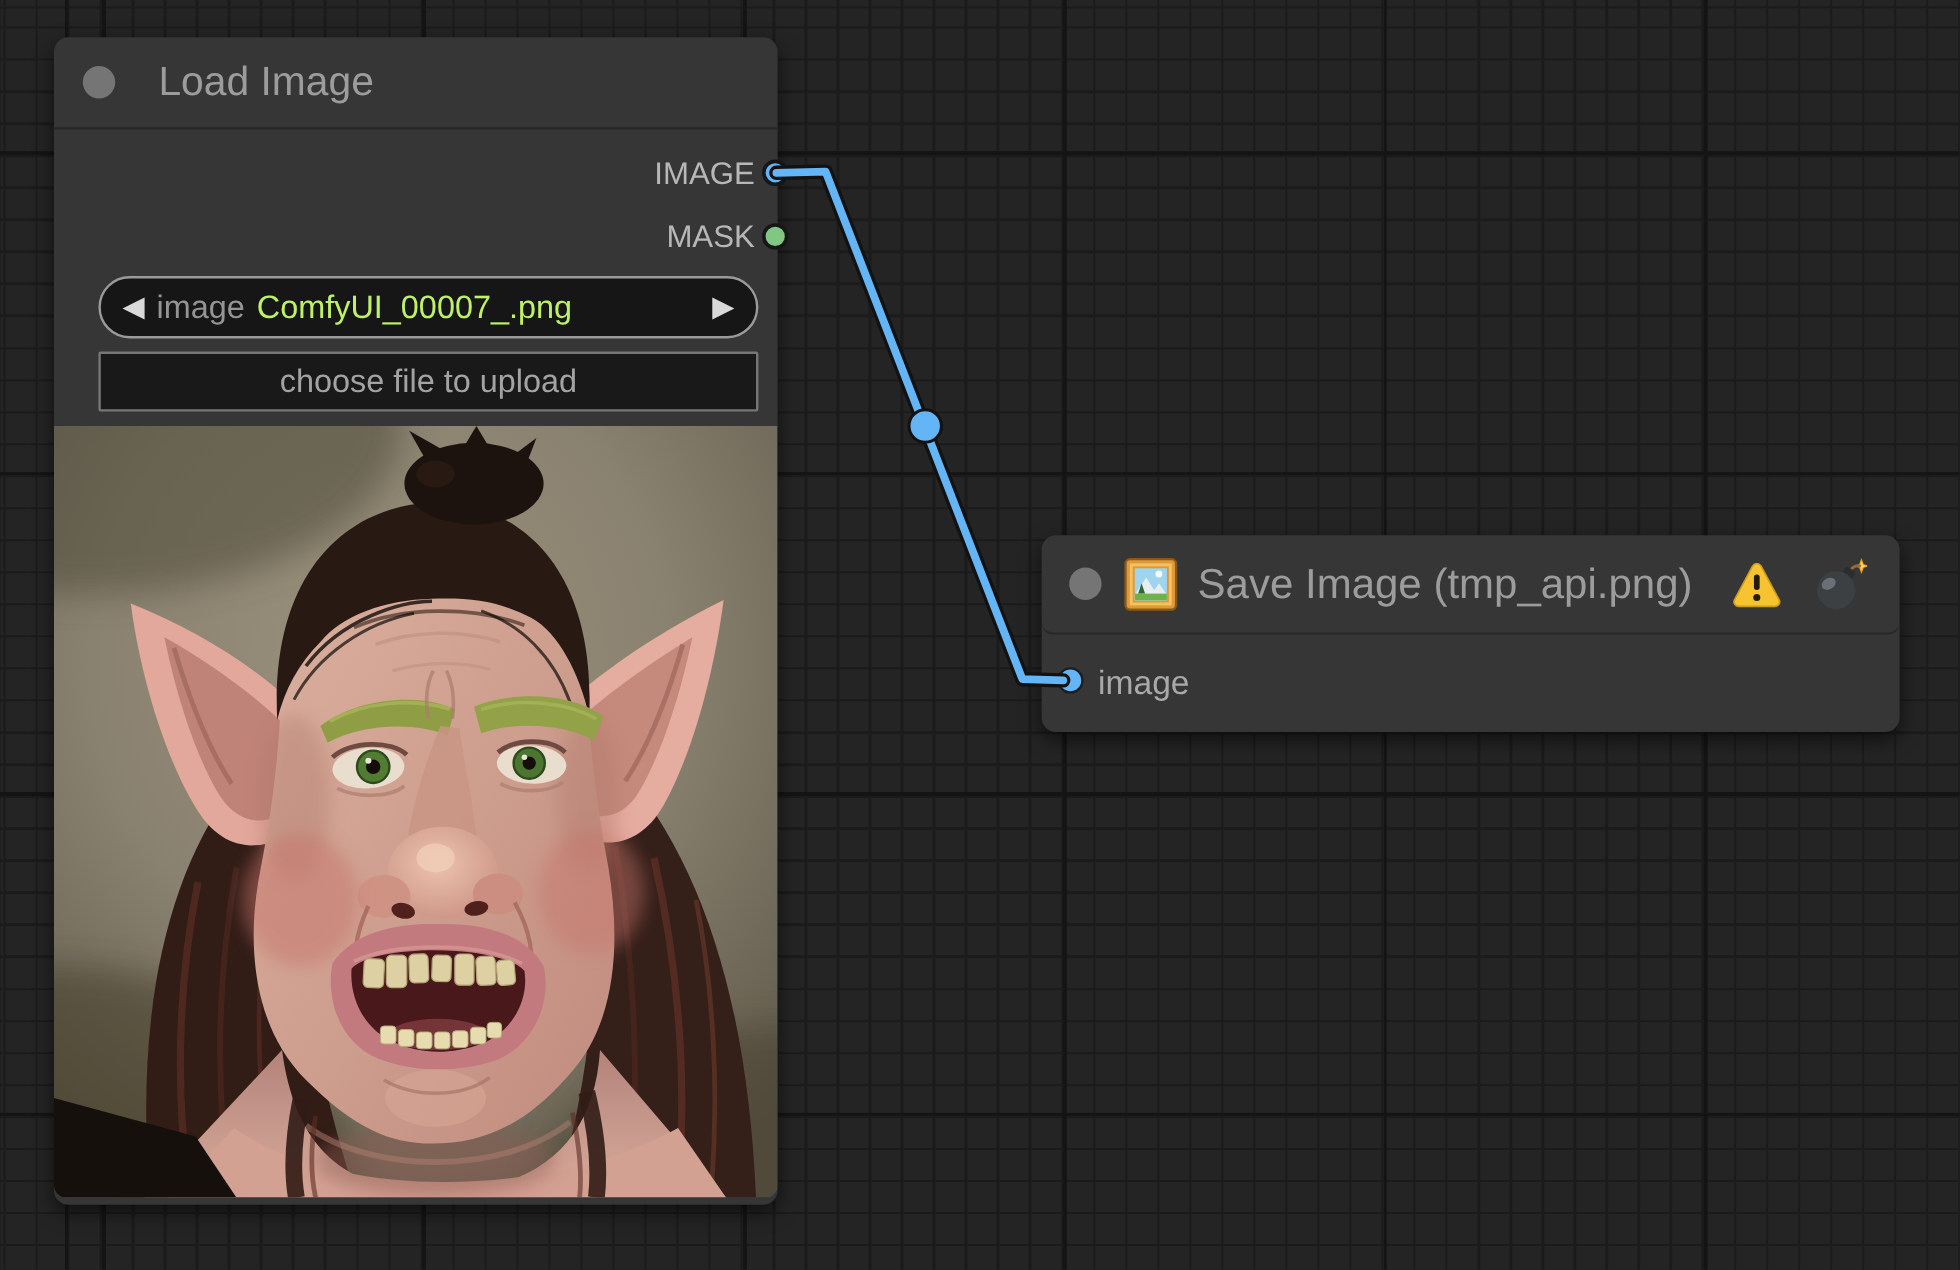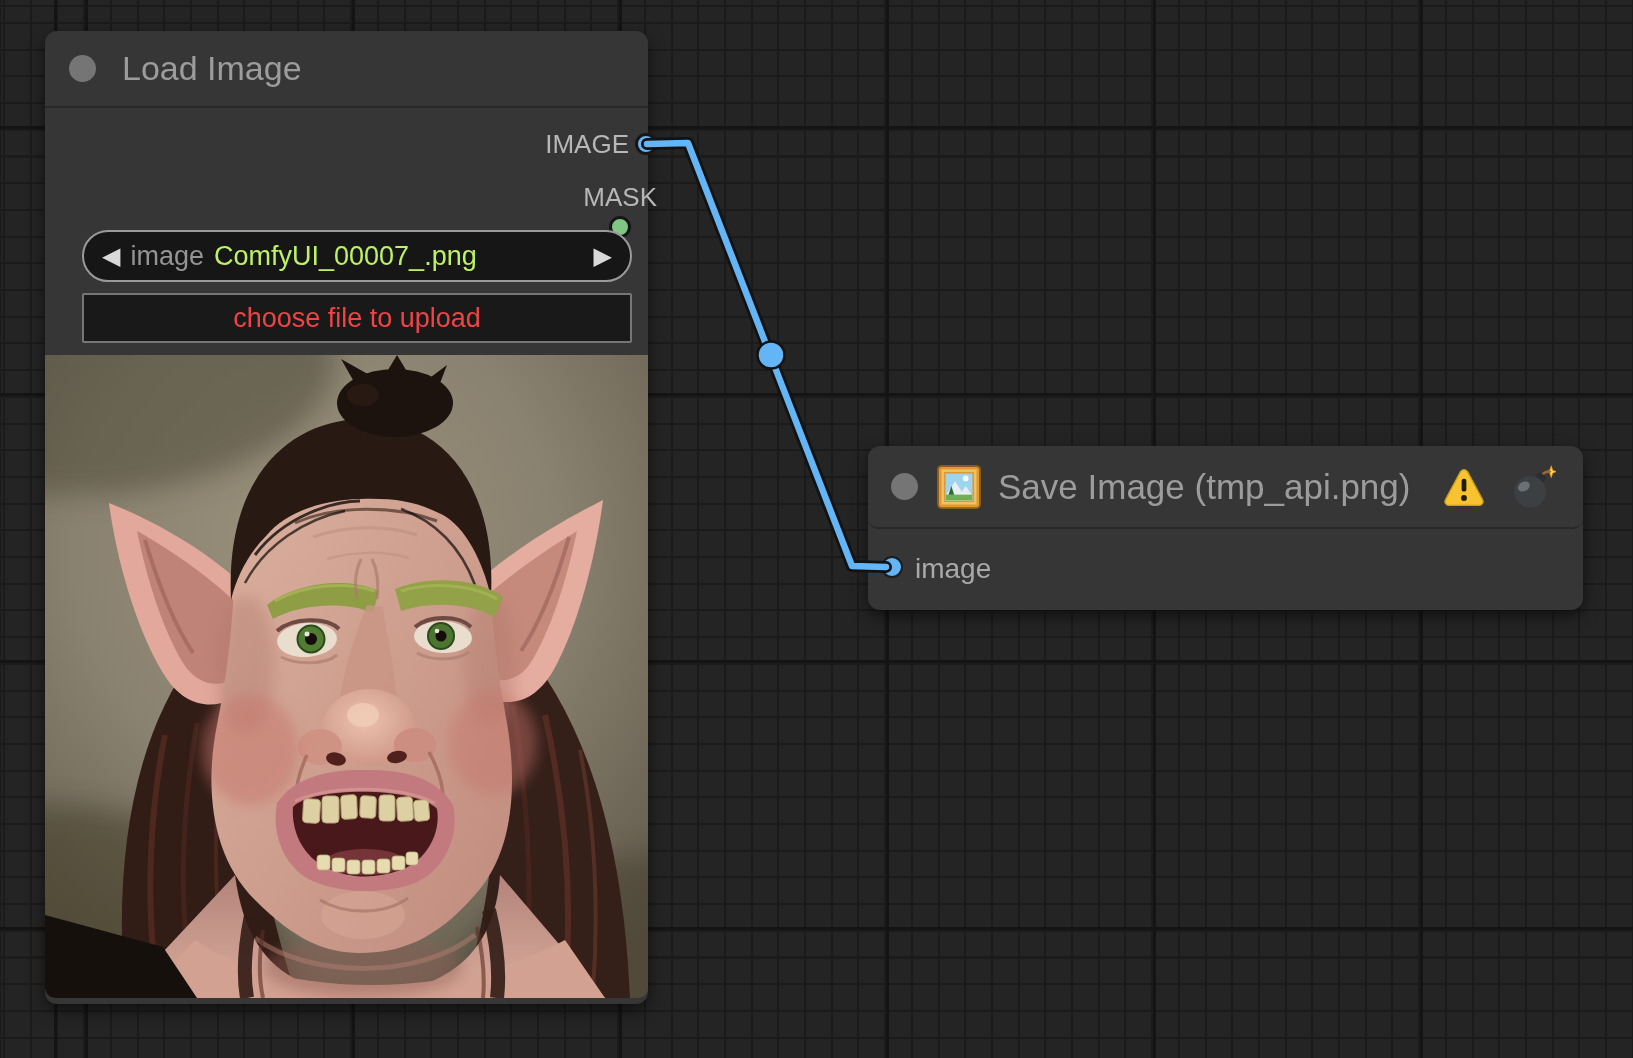--- a/index.html
+++ b/index.html
@@ -17,40 +17,40 @@
   .node{
     position:absolute;background:#363636;border-radius:12px;
     box-shadow:0 6px 16px rgba(0,0,0,.55);
   }
   .title-bar{display:flex;align-items:center;box-sizing:border-box;border-bottom:2px solid #282828;}
   .title-dot{border-radius:50%;background:#757575;flex:0 0 auto;}
   .title-text{color:#9c9c9c;white-space:nowrap;}
 
   
   .load-node{left:45px;top:31px;width:603px;height:973px;}
-  .load-node .title-bar{height:77px;padding-left:24px;gap:26px;}
+  .load-node .title-bar{height:77px;padding-left:24px;gap:36px;}
   .load-node .title-dot{width:27px;height:27px;}
   .load-node .title-text{font-size:34px;}
   .out-row{position:absolute;right:-9px;display:flex;align-items:center;gap:6px;height:26px;}
   .out-row .port-label{color:#b7b7b7;font-size:26px;line-height:26px;}
   .port-dot{width:16px;height:16px;border-radius:50%;border:3px solid #161616;flex:0 0 auto;}
   .row-image{top:100px;}
-  .row-mask{top:153px;flex-direction:column;}
+  .row-mask{top:153px;}
   .combo{
     position:absolute;left:37px;top:199px;width:550px;height:52px;box-sizing:border-box;
     background:#161616;border:2px solid #9a9a9a;border-radius:26px;
     display:flex;align-items:center;padding:0 18px;gap:10px;
   }
   .combo .arrow{color:#d9d9d9;font-size:24px;line-height:1;}
   .combo-label{color:#949494;font-size:27px;}
   .combo-value{color:#bef264;font-size:27px;white-space:nowrap;}
   .combo .spacer{flex:1;}
   .upload-btn{
     position:absolute;left:37px;top:262px;width:550px;height:50px;box-sizing:border-box;
-    background:#191919;border:2px solid #767676;color:#ef4444;font-size:27px;
+    background:#191919;border:2px solid #767676;color:#a3a3a3;font-size:27px;
     font-family:"Liberation Sans",sans-serif;display:flex;align-items:center;justify-content:center;
     border-radius:2px;padding:0;cursor:pointer;
   }
   .preview{position:absolute;left:0;top:324px;width:603px;height:643px;overflow:hidden;border-radius:0 0 10px 10px;}
   .preview svg{display:block;width:100%;height:100%;}
 
   
   .save-node{left:868px;top:446px;width:715px;height:164px;}
   .save-node .title-bar{height:83px;padding-left:23px;gap:18px;border-radius:10px;}
   .save-node .title-dot{width:27px;height:27px;}

